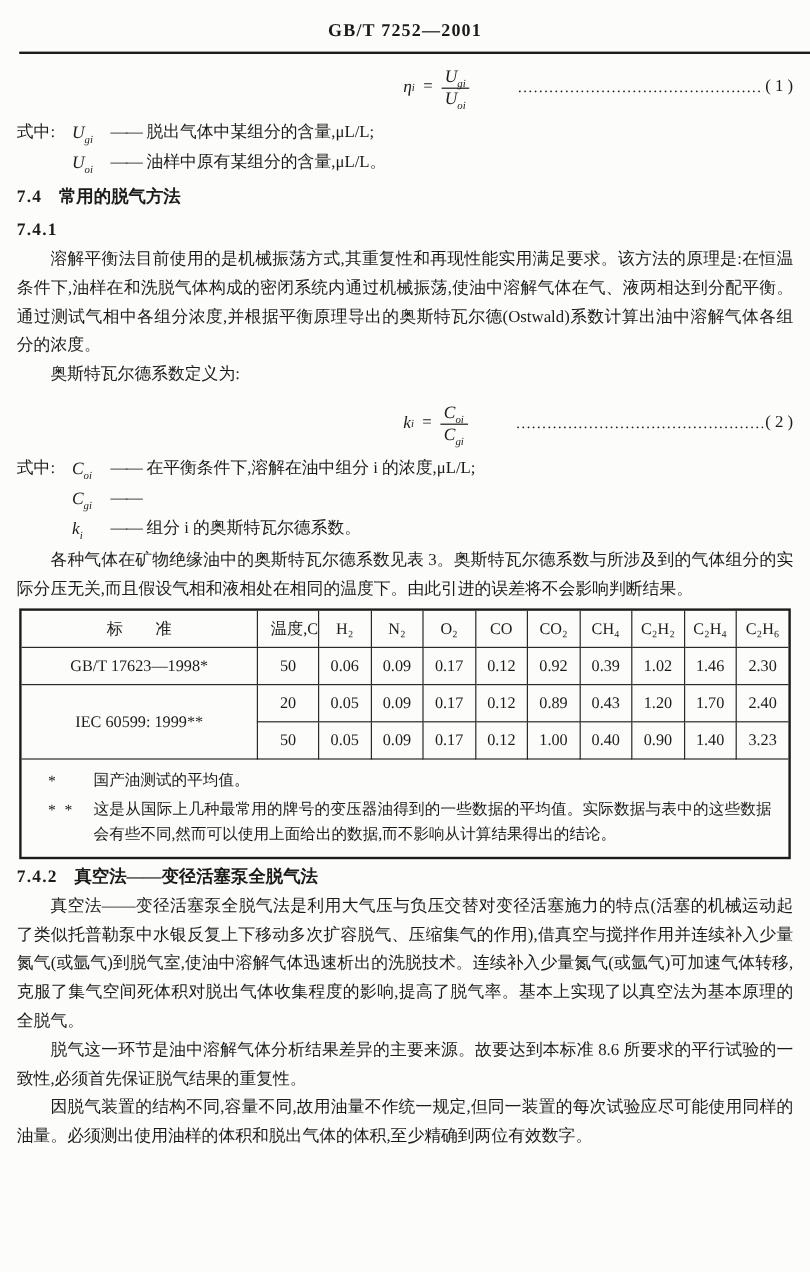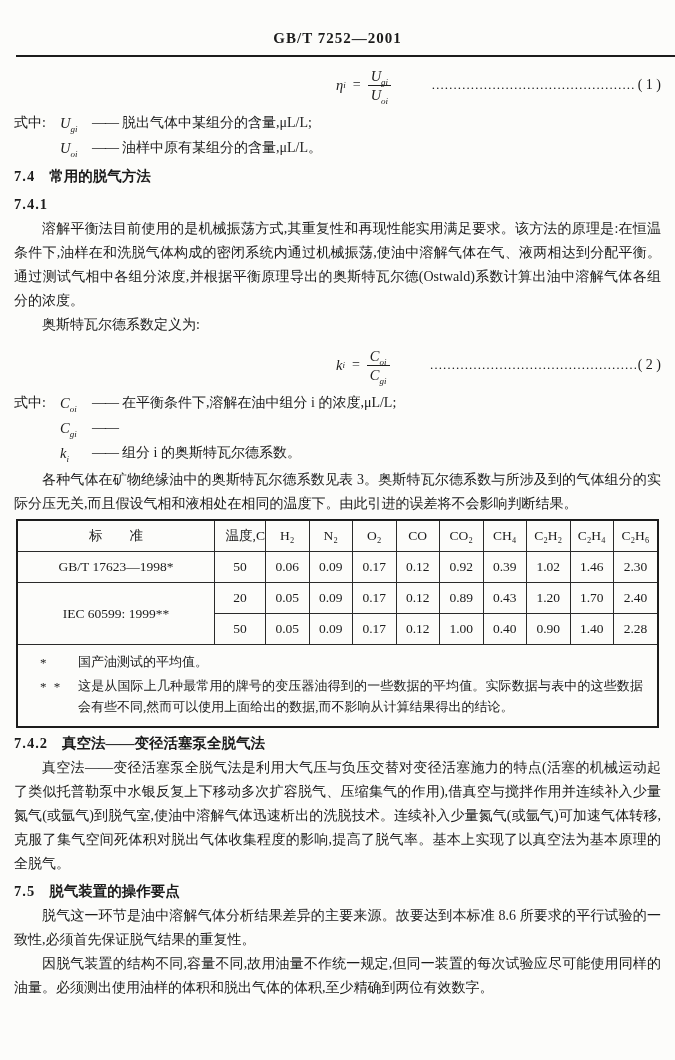--- a/index.html
+++ b/index.html
@@ -1,21 +1,21 @@
 <!DOCTYPE html>
 <html><head>
 <meta charset="utf-8">
 <style>
   html,body{margin:0;padding:0;}
   body{width:675px;height:1060px;background:#e8e8e6;}
   .page{
     box-sizing:border-box;width:675px;height:1060px;overflow:hidden;
     background:#fcfcfa;color:#1b1b1b;
     font-family:"Liberation Serif","DejaVu Serif",serif;
-    padding:28px 14px 0 14px;
+    padding:16px 14px 0 14px;
   }
   .doc-header{text-align:center;font-weight:bold;font-size:15px;line-height:20px;letter-spacing:1px;}
   .head-rule{border:none;border-top:2px solid #1c1c1c;margin:7px -14px 0 2px;}
   p.para{margin:0;font-size:14px;line-height:24px;text-align:justify;text-indent:2em;}
   .lead{margin:0;font-size:14px;line-height:24px;text-indent:2em;}
   .heading{font-weight:bold;font-size:14.5px;line-height:26px;margin-top:2px;display:flex;}
   .heading .h-num{margin-right:14px;letter-spacing:1px;}
   
   .formula-row{display:flex;align-items:center;margin:7px 0 5px 0;height:42px;}
   .f-left{margin-left:322px;display:flex;align-items:center;}
@@ -191,21 +191,21 @@
         <tr>
           <td>50</td>
           <td>0.05</td>
           <td>0.09</td>
           <td>0.17</td>
           <td>0.12</td>
           <td>1.00</td>
           <td>0.40</td>
           <td>0.90</td>
           <td>1.40</td>
-          <td>2.28</td>
+          <td>3.23</td>
         </tr>
       </tbody>
     </table>
     <div class="footnotes">
       <div class="fn-line">
         <span class="fn-marker">*</span>
         <span class="fn-text">国产油测试的平均值。</span>
       </div>
       <div class="fn-line">
         <span class="fn-marker">* *</span>
@@ -213,20 +213,16 @@
       </div>
     </div>
   </div>
 
   <div class="heading sect">
     <span class="h-num">7.4.2</span>
     <span>真空法——变径活塞泵全脱气法</span>
   </div>
   <p class="para">真空法——变径活塞泵全脱气法是利用大气压与负压交替对变径活塞施力的特点(活塞的机械运动起了类似托普勒泵中水银反复上下移动多次扩容脱气、压缩集气的作用),借真空与搅拌作用并连续补入少量氮气(或氩气)到脱气室,使油中溶解气体迅速析出的洗脱技术。连续补入少量氮气(或氩气)可加速气体转移,克服了集气空间死体积对脱出气体收集程度的影响,提高了脱气率。基本上实现了以真空法为基本原理的全脱气。</p>
 
-  <div class="heading">
-    <span class="h-num">7.5</span>
-    <span>脱气装置的操作要点</span>
-  </div>
   <p class="para">脱气这一环节是油中溶解气体分析结果差异的主要来源。故要达到本标准 8.6 所要求的平行试验的一致性,必须首先保证脱气结果的重复性。</p>
   <p class="para">因脱气装置的结构不同,容量不同,故用油量不作统一规定,但同一装置的每次试验应尽可能使用同样的油量。必须测出使用油样的体积和脱出气体的体积,至少精确到两位有效数字。</p>
 
 </div>
 
 </body></html>

